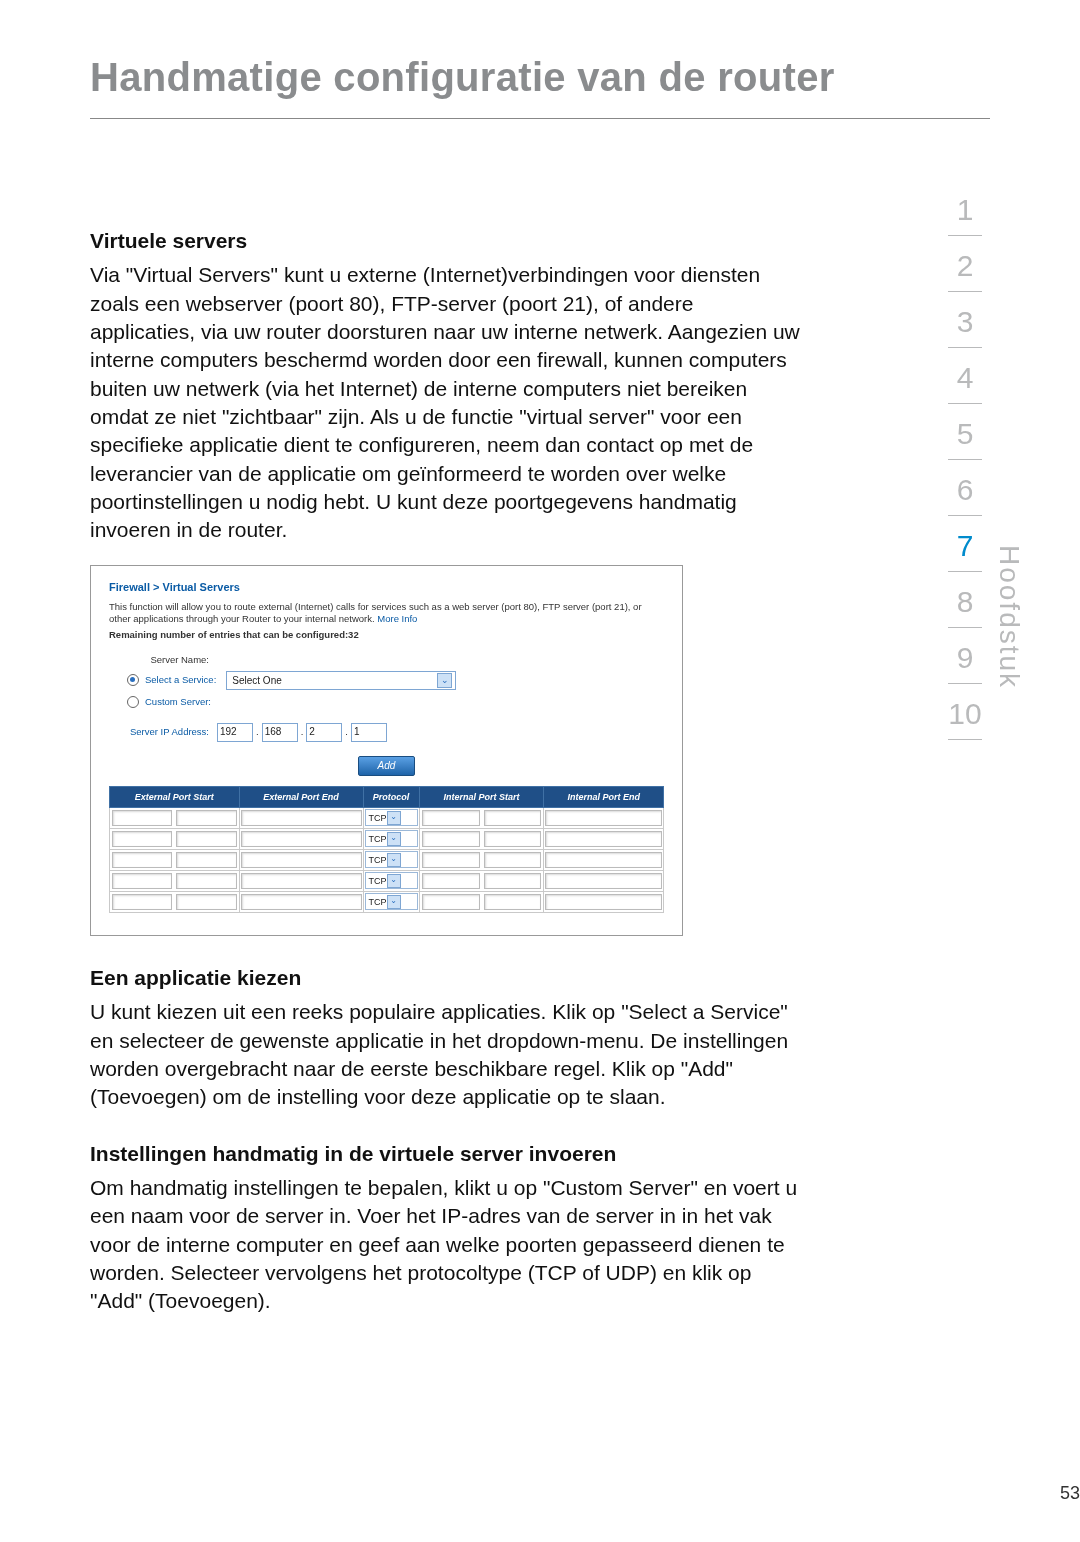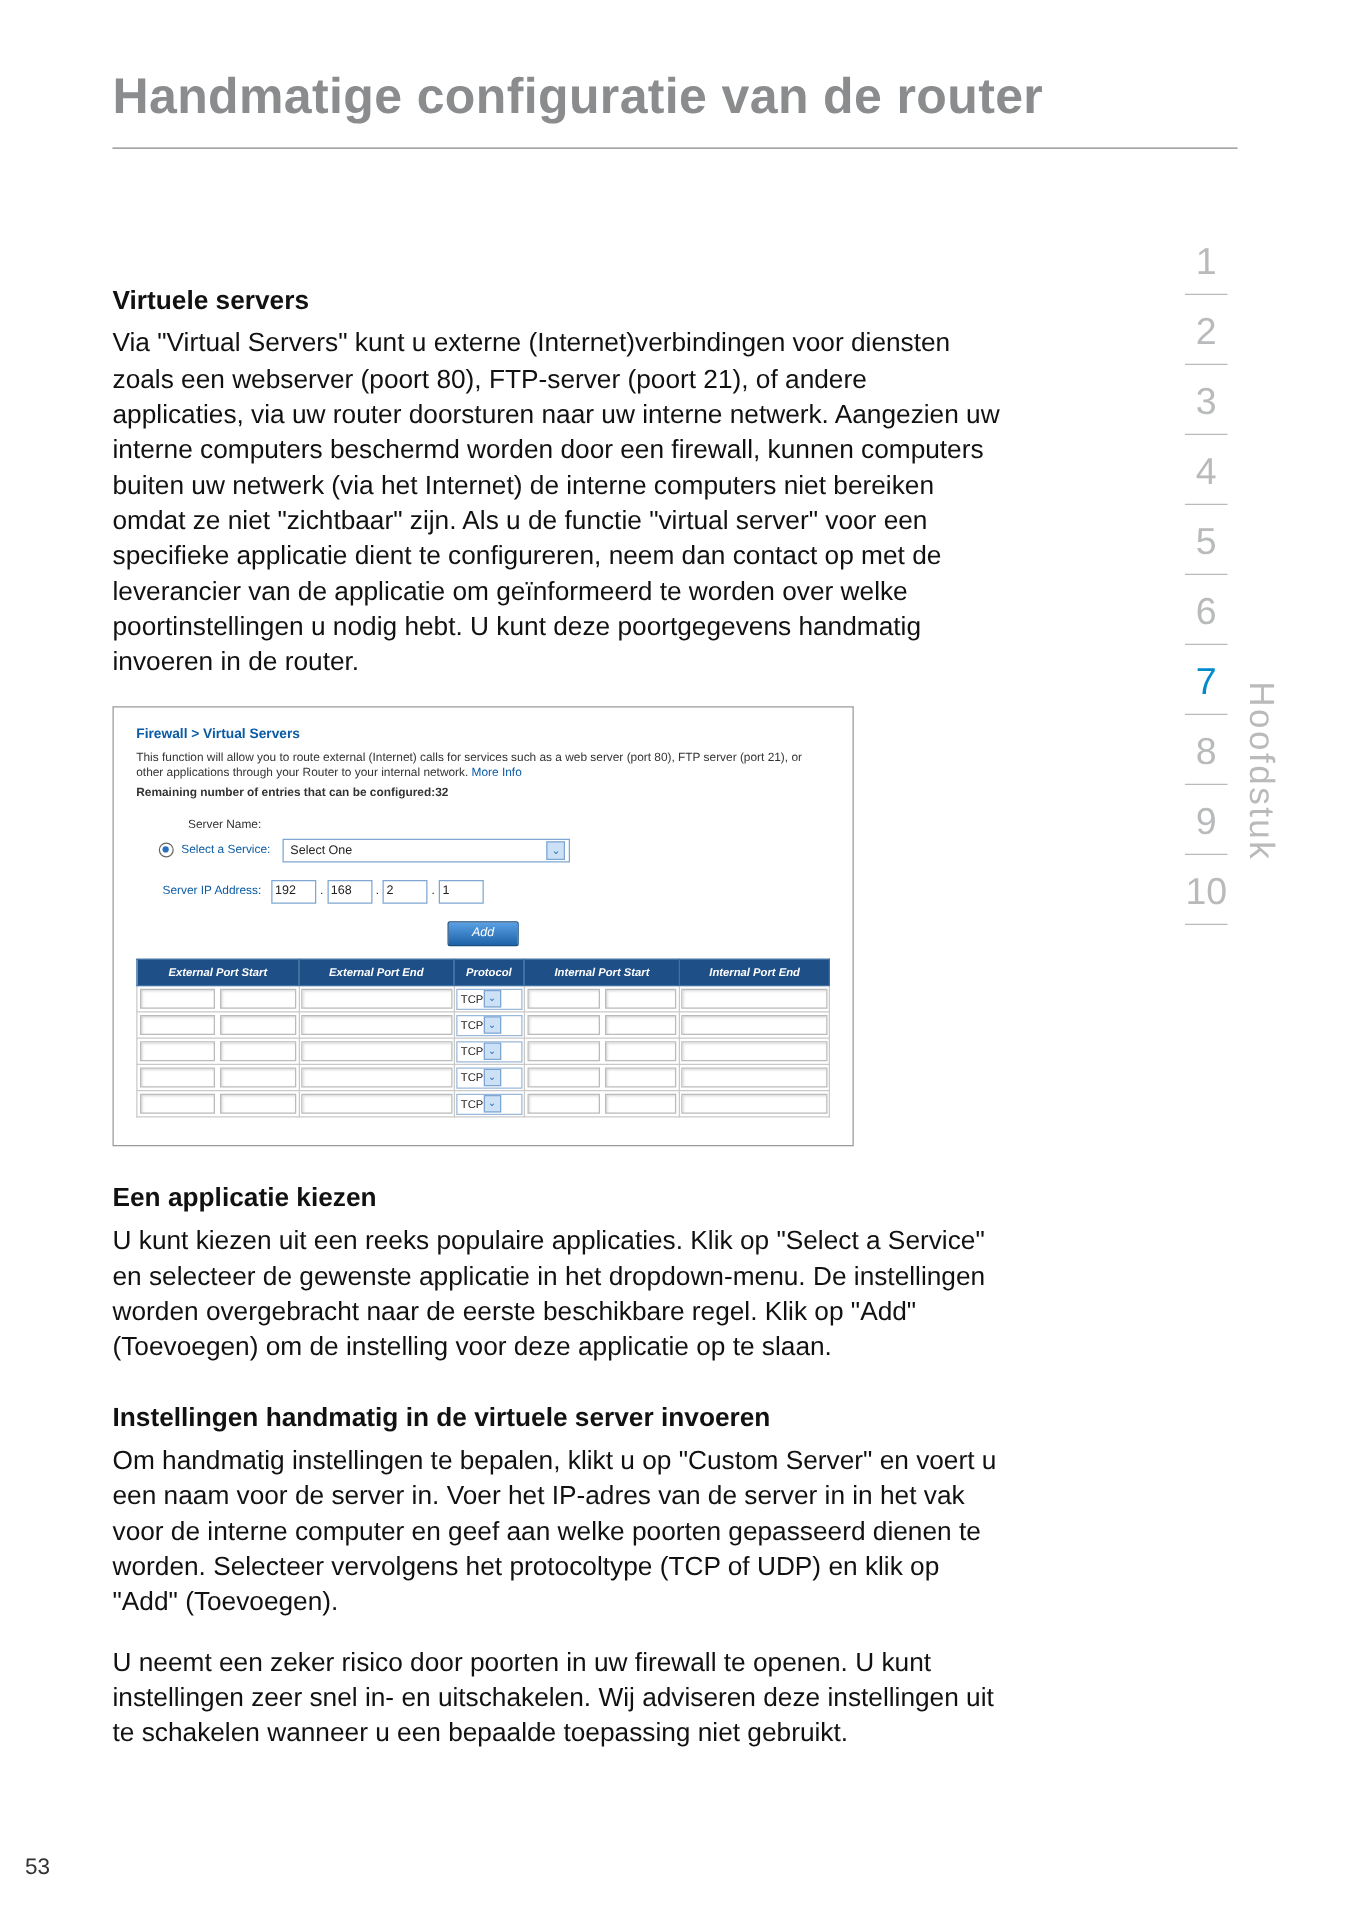--- a/index.html
+++ b/index.html
@@ -217,21 +217,21 @@
     background:#fff;
   }
   .proto .chev {
     width:12px;height:12px;background:#cde1f6;border:1px solid #7ea6d3;
     display:flex;align-items:center;justify-content:center;font-size:8px;color:#2a6fbf;
   }
   .page-num {
     position:absolute;
     bottom: 38px;
     left: 0; right: 0;
-    text-align:left;
+    text-align:right;
     font-size: 18px;
     color:#333;
     margin-left:20px;
   }
 </style>
 </head>
 <body>
 
 <div class="page">
 
@@ -279,20 +279,25 @@
       </div>
       <div class="form-row" style="margin-top:4px;">
         <span style="width:18px;"></span>
         <span class="radio checked"></span>
         <span class="lab blue" style="width:auto;text-align:left;padding-right:10px;">Select a Service:</span>
         <span class="sel" style="width:220px;">
           <span>Select One</span>
           <span class="chev">⌄</span>
         </span>
       </div>
+      <div class="form-row" style="margin-top:6px;">
+        <span style="width:18px;"></span>
+        <span class="radio"></span>
+        <span class="lab blue" style="width:auto;text-align:left;">Custom Server:</span>
+      </div>
 
       <div class="form-row" style="margin-top:14px;">
         <span class="lab blue">Server IP Address:</span>
         <span class="ip-oct">192</span>
         <span style="padding:0 3px;color:#222;">.</span>
         <span class="ip-oct">168</span>
         <span style="padding:0 3px;color:#222;">.</span>
         <span class="ip-oct">2</span>
         <span style="padding:0 3px;color:#222;">.</span>
         <span class="ip-oct">1</span>
@@ -443,18 +448,17 @@
             </tr>
           </tbody>
       </table>
     </div>
 
     <h3>Een applicatie kiezen</h3>
     <p>U kunt kiezen uit een reeks populaire applicaties. Klik op "Select a Service" en selecteer de gewenste applicatie in het dropdown-menu. De instellingen worden overgebracht naar de eerste beschikbare regel. Klik op "Add" (Toevoegen) om de instelling voor deze applicatie op te slaan.</p>
 
     <h3 style="margin-top:28px;">Instellingen handmatig in de virtuele server invoeren</h3>
     <p>Om handmatig instellingen te bepalen, klikt u op "Custom Server" en voert u een naam voor de server in. Voer het IP-adres van de server in in het vak voor de interne computer en geef aan welke poorten gepasseerd dienen te worden. Selecteer vervolgens het protocoltype (TCP of UDP) en klik op "Add" (Toevoegen).</p>
-    <p>U neemt een zeker risico door poorten in uw firewall te openen. U kunt instellingen zeer snel in- en uitschakelen. Wij adviseren deze instellingen uit te schakelen wanneer u een bepaalde toepassing niet gebruikt.</p>
 
   </div>
 
   <div class="page-num">53</div>
 </div>
 
 </body></html>

